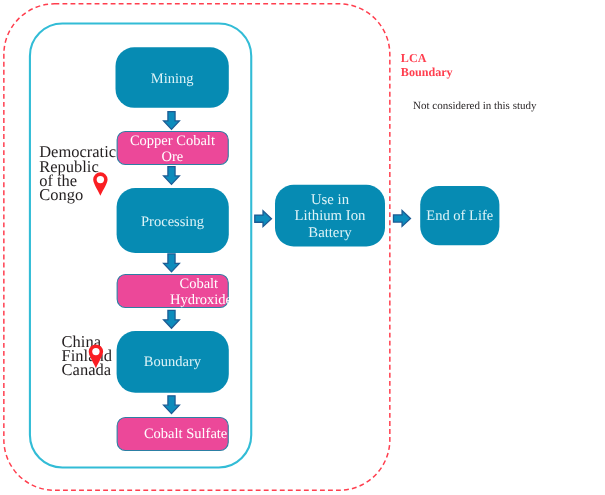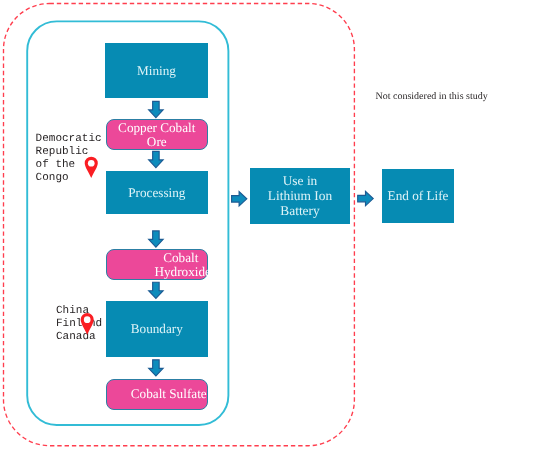--- a/index.html
+++ b/index.html
@@ -8,25 +8,25 @@
        font-family:"Liberation Serif",serif;
        -webkit-font-smoothing:antialiased;
        text-rendering:geometricPrecision;}
   #stage{position:relative;width:550px;height:450px;}
   svg{position:absolute;left:0;top:0;width:550px;height:450px;overflow:visible;}
 
   .nodebox{position:absolute;box-sizing:border-box;display:flex;
            align-items:center;justify-content:center;text-align:center;}
   .nodebox .lbl{display:block;width:100%;position:relative;top:var(--dy,0px);left:var(--dx,0px);}
 
-  .proc{background:#068bb3;border-radius:0;color:#ddf3f7;}
+  .proc{background:#068bb3;border-radius:17px;color:#ddf3f7;}
   .mat {background:#ec4899;border:1.6px solid #2c7fa4;border-radius:8px;color:#ffffff;}
 
-  .loclabel{position:absolute;color:#231f20;font-family:Liberation Mono, monospace;
-            font-size:11px;line-height:13px;white-space:nowrap;}
+  .loclabel{position:absolute;color:#231f20;font-family:Liberation Serif, serif;
+            font-size:15px;line-height:13px;white-space:nowrap;}
   .lcalabel{position:absolute;color:#ff3e4e;font-family:"Liberation Serif",serif;
             font-size:11px;line-height:12.9px;font-weight:700;white-space:nowrap;}
   .ncstudy{position:absolute;color:#231f20;font-family:"Liberation Serif",serif;
            font-size:10px;white-space:nowrap;}
 </style>
 </head>
 <body>
 
 <div id="stage">
 
@@ -50,21 +50,21 @@
     </svg>
 
   <div class="nodebox proc" style="left:105px;top:43px;width:103px;height:55px;font-size:13.2px;">
     <span class="lbl">Mining</span>
   </div>
 
   <div class="nodebox mat" style="left:105.5px;top:118.8px;width:102.5px;height:31px;font-size:13.2px;line-height:14.35px;--dy:0.8px;">
     <span class="lbl">Copper Cobalt<br>Ore</span>
   </div>
 
-  <div class="nodebox proc" style="left:105.8px;top:171px;width:102px;height:43px;font-size:13.2px;">
+  <div class="nodebox proc" style="left:105.8px;top:171px;width:102px;height:59px;font-size:13.2px;">
     <span class="lbl">Processing</span>
   </div>
 
   <div class="nodebox mat" style="left:105.5px;top:248.7px;width:102.5px;height:31px;font-size:13.2px;line-height:14.2px;padding-left:48px;--dy:1.2px;">
     <span class="lbl">Cobalt<br>Hydroxide</span>
   </div>
 
   <div class="nodebox proc" style="left:105.8px;top:301.4px;width:102px;height:55.5px;font-size:13.2px;">
     <span class="lbl">Boundary</span>
   </div>
@@ -93,18 +93,21 @@
       <g>
         <path d="M 91.25 177.89999999999998 C 87.975 171.161 85.0275 167.311 84.7 163.25 A 6.55 6.55 0 1 1 97.8 163.25 C 97.4725 167.311 94.525 171.161 91.25 177.89999999999998 Z" fill="#fa1e23"></path>
         <circle cx="91.25" cy="163.25" r="3.3536" fill="#ffffff"></circle>
       </g>
       <g>
         <path d="M 87.2 334.70000000000005 C 83.925 327.77700000000004 80.9775 323.711 80.65 319.65000000000003 A 6.55 6.55 0 1 1 93.75 319.65000000000003 C 93.4225 323.711 90.47500000000001 327.77700000000004 87.2 334.70000000000005 Z" fill="#fa1e23"></path>
         <circle cx="87.2" cy="319.65000000000003" r="3.3536" fill="#ffffff"></circle>
       </g>
     </svg>
 
+  <div class="lcalabel" style="left:364.4px;top:46.6px;">
+    <span>LCA<br>Boundary</span>
+  </div>
 
   <div class="ncstudy" style="left:375.5px;top:90.9px;">
     <span>Not considered in this study</span>
   </div>
 
 </div>
 
 </body></html>

